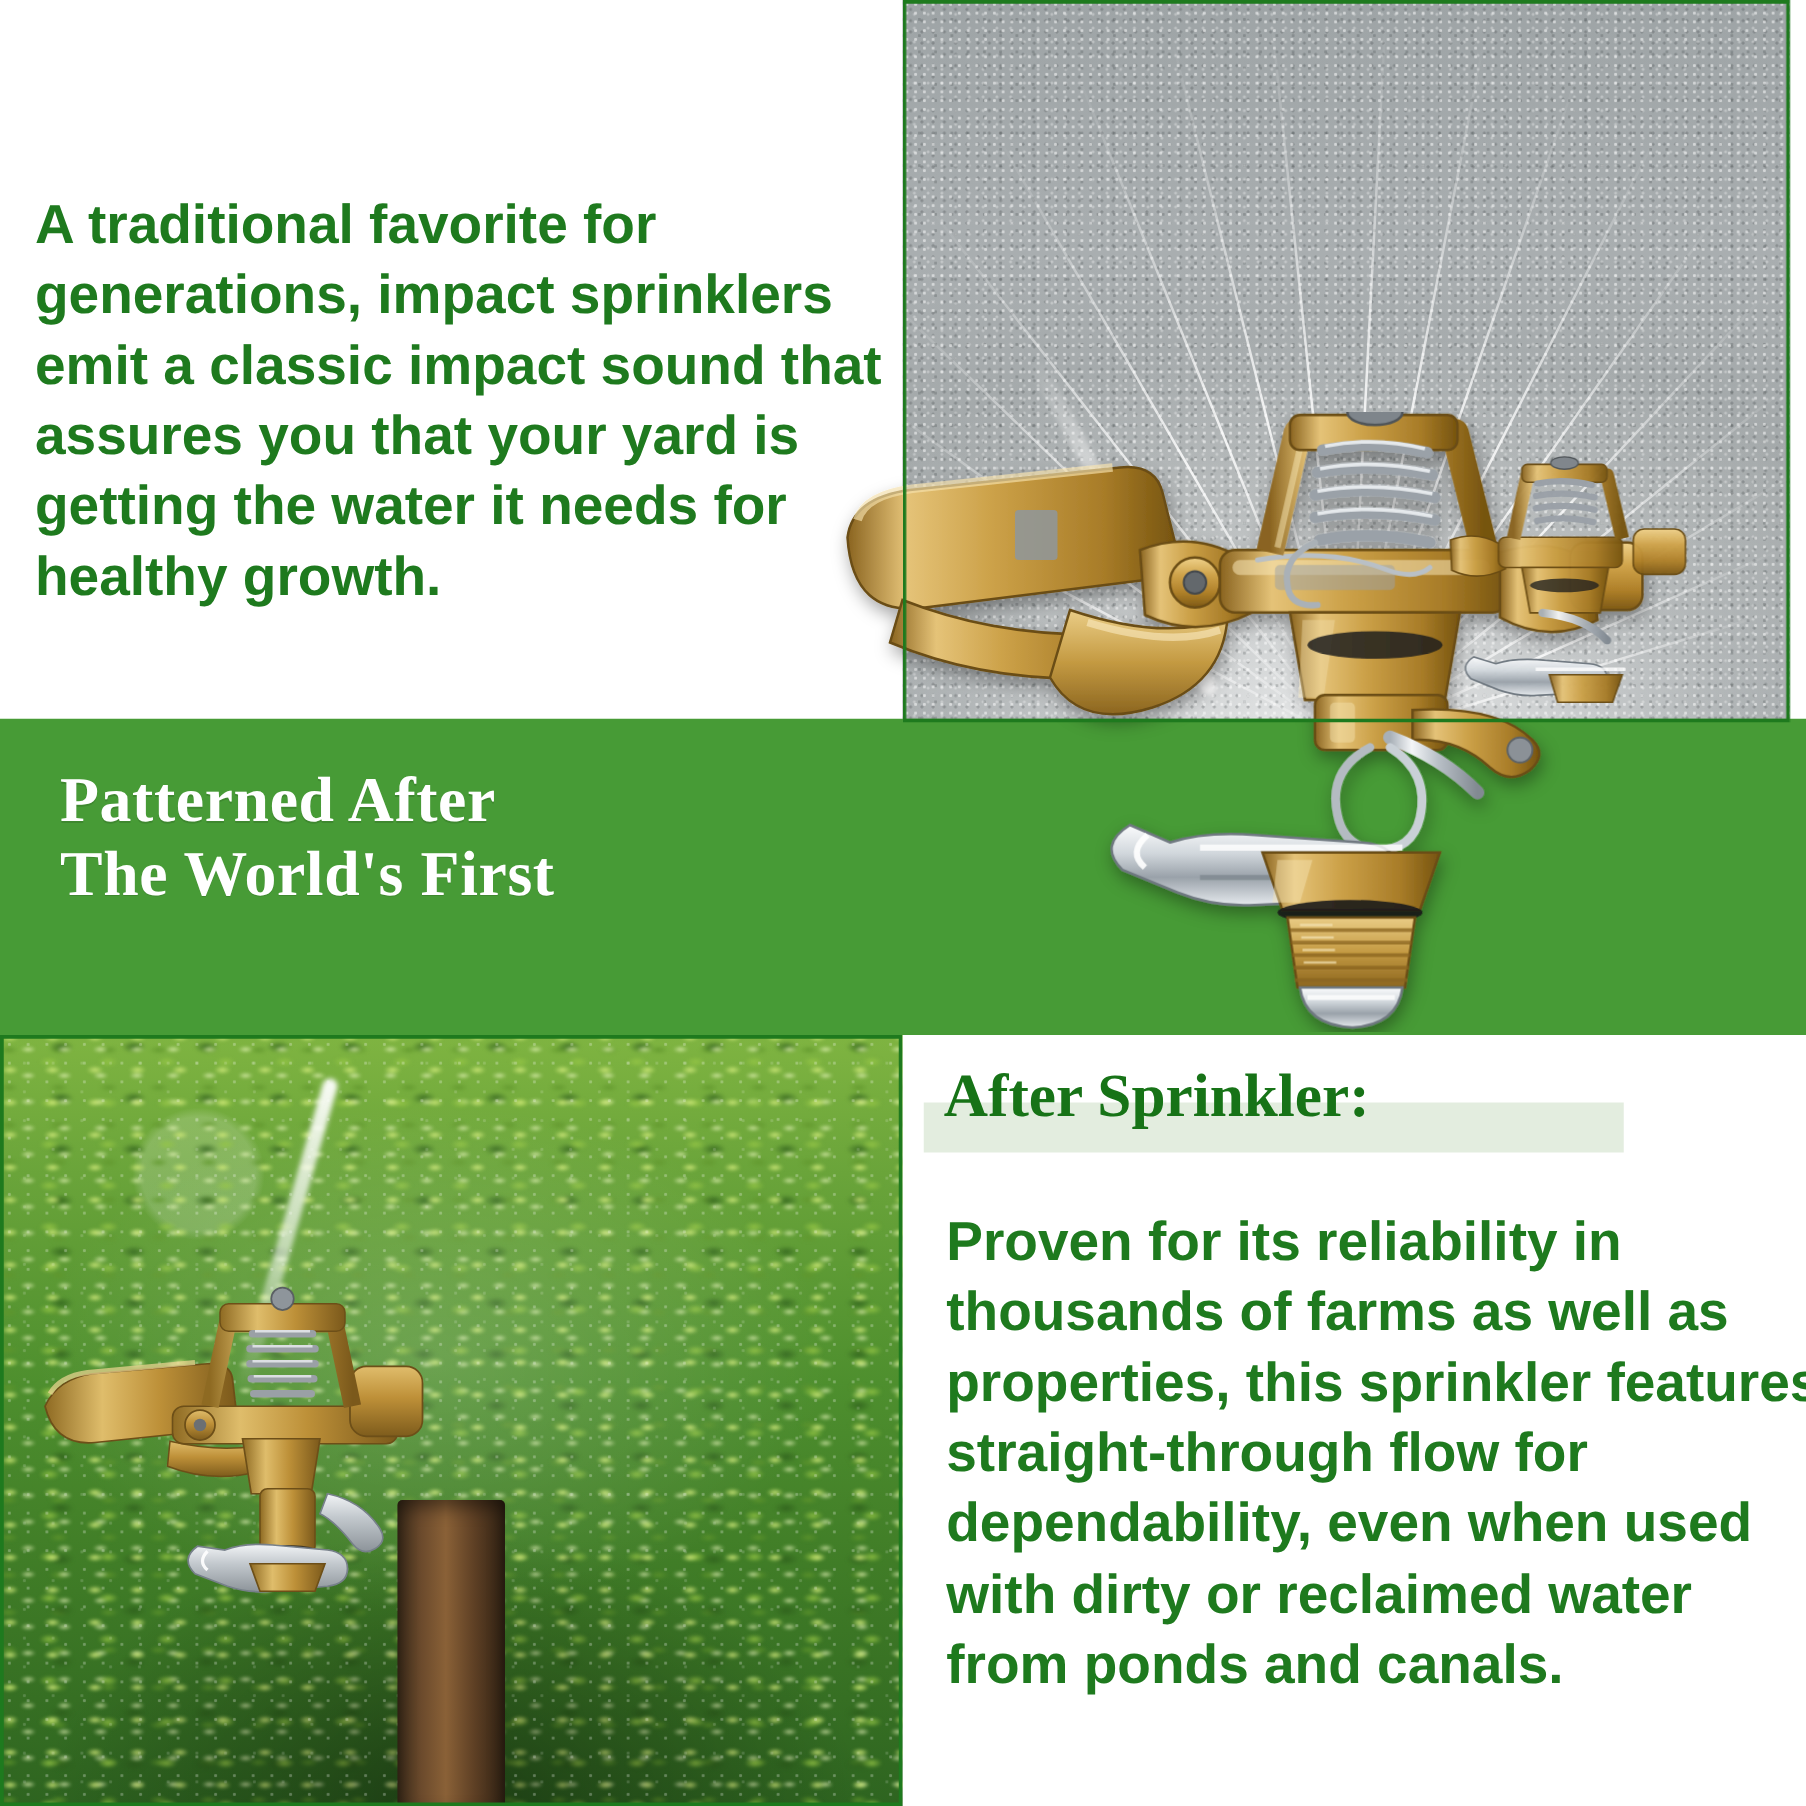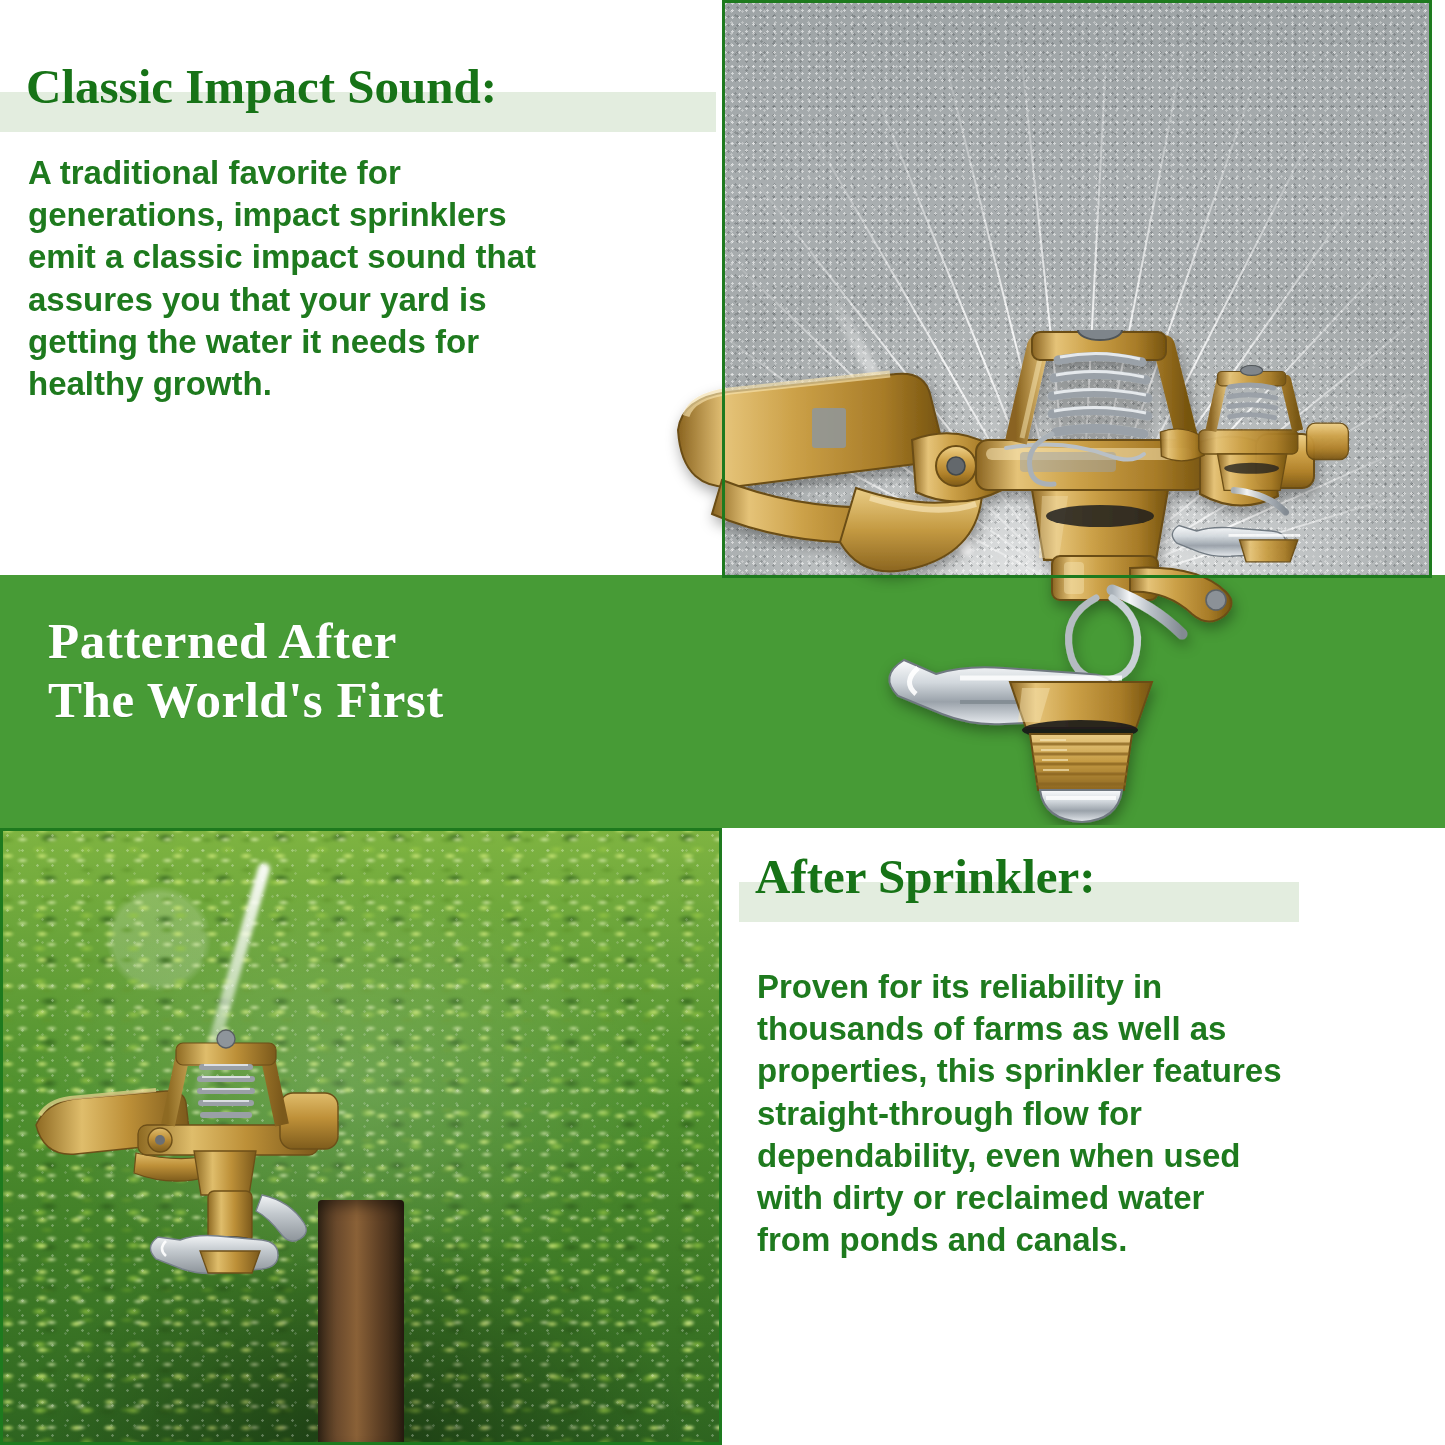--- a/index.html
+++ b/index.html
@@ -82,21 +82,21 @@
   .head{position:absolute;font-family:"Liberation Serif",serif;font-weight:700;
     color:#177317;font-size:49px;line-height:1;white-space:nowrap;z-index:4;}
   .head .hl{position:absolute;left:0;background:#E3EDDF;z-index:-1;}
 
   #head-classic{left:26px;top:62px;}
   #head-classic .hl{left:-26px;top:30px;width:716px;height:40px;}
 
   #head-impact{left:755px;top:852px;}
   #head-impact .hl{left:-16px;top:30px;width:560px;height:40px;}
 
-  .body-copy{position:absolute;color:#1E7A1E;font-size:33px;line-height:1.28;
+  .body-copy{position:absolute;color:#1E7A1E;font-size:44px;line-height:1.28;
     font-weight:600;font-stretch:condensed;z-index:4;}
   .body-copy .ln{display:block;white-space:nowrap;}
 
   #copy-classic{left:28px;top:152px;}
   #copy-impact{left:757px;top:932px;margin-top:34px;}
 </style>
 </head>
 <body>
 
 <div class="page">
@@ -347,24 +347,20 @@
       </g>
       <path d="M130 160 h126 l-12 66 h-102 z" fill="url(#hbh)" stroke="#6b4d14" stroke-width="2.4"></path>
       <ellipse cx="192" cy="186" rx="50" ry="10" fill="#1f1f1f" opacity=".8"></ellipse>
       <path d="M160 226 q62 6 94 40" fill="none" stroke="url(#hchv)" stroke-width="12" stroke-linecap="round"></path>
       <path d="M60 290 q-22 14 -4 32 l40 16 q28 10 56 8 l76 -4 q26 -2 26 -20 q0 -20 -26 -22 l-76 -6 q-36 -2 -60 6 z" fill="url(#hch)" stroke="#6f7880" stroke-width="2.4"></path>
       <path d="M150 308 h130" fill="none" stroke="#fff" stroke-width="5" opacity=".8"></path>
       <path d="M170 316 h106 l-14 40 h-80 z" fill="url(#hbh)" stroke="#6b4d14" stroke-width="2.4"></path>
     </g>
   </svg>
 
-  <div class="head" id="head-classic">
-    <span class="hl"></span>
-    <span>Classic Impact Sound:</span>
-  </div>
 
   <div class="body-copy" id="copy-classic">
     <span class="ln">A traditional favorite for</span>
     <span class="ln">generations,  impact sprinklers</span>
     <span class="ln">emit a classic impact sound that</span>
     <span class="ln">assures you that your yard is</span>
     <span class="ln">getting the water it needs for</span>
     <span class="ln">healthy growth.</span>
   </div>
 

